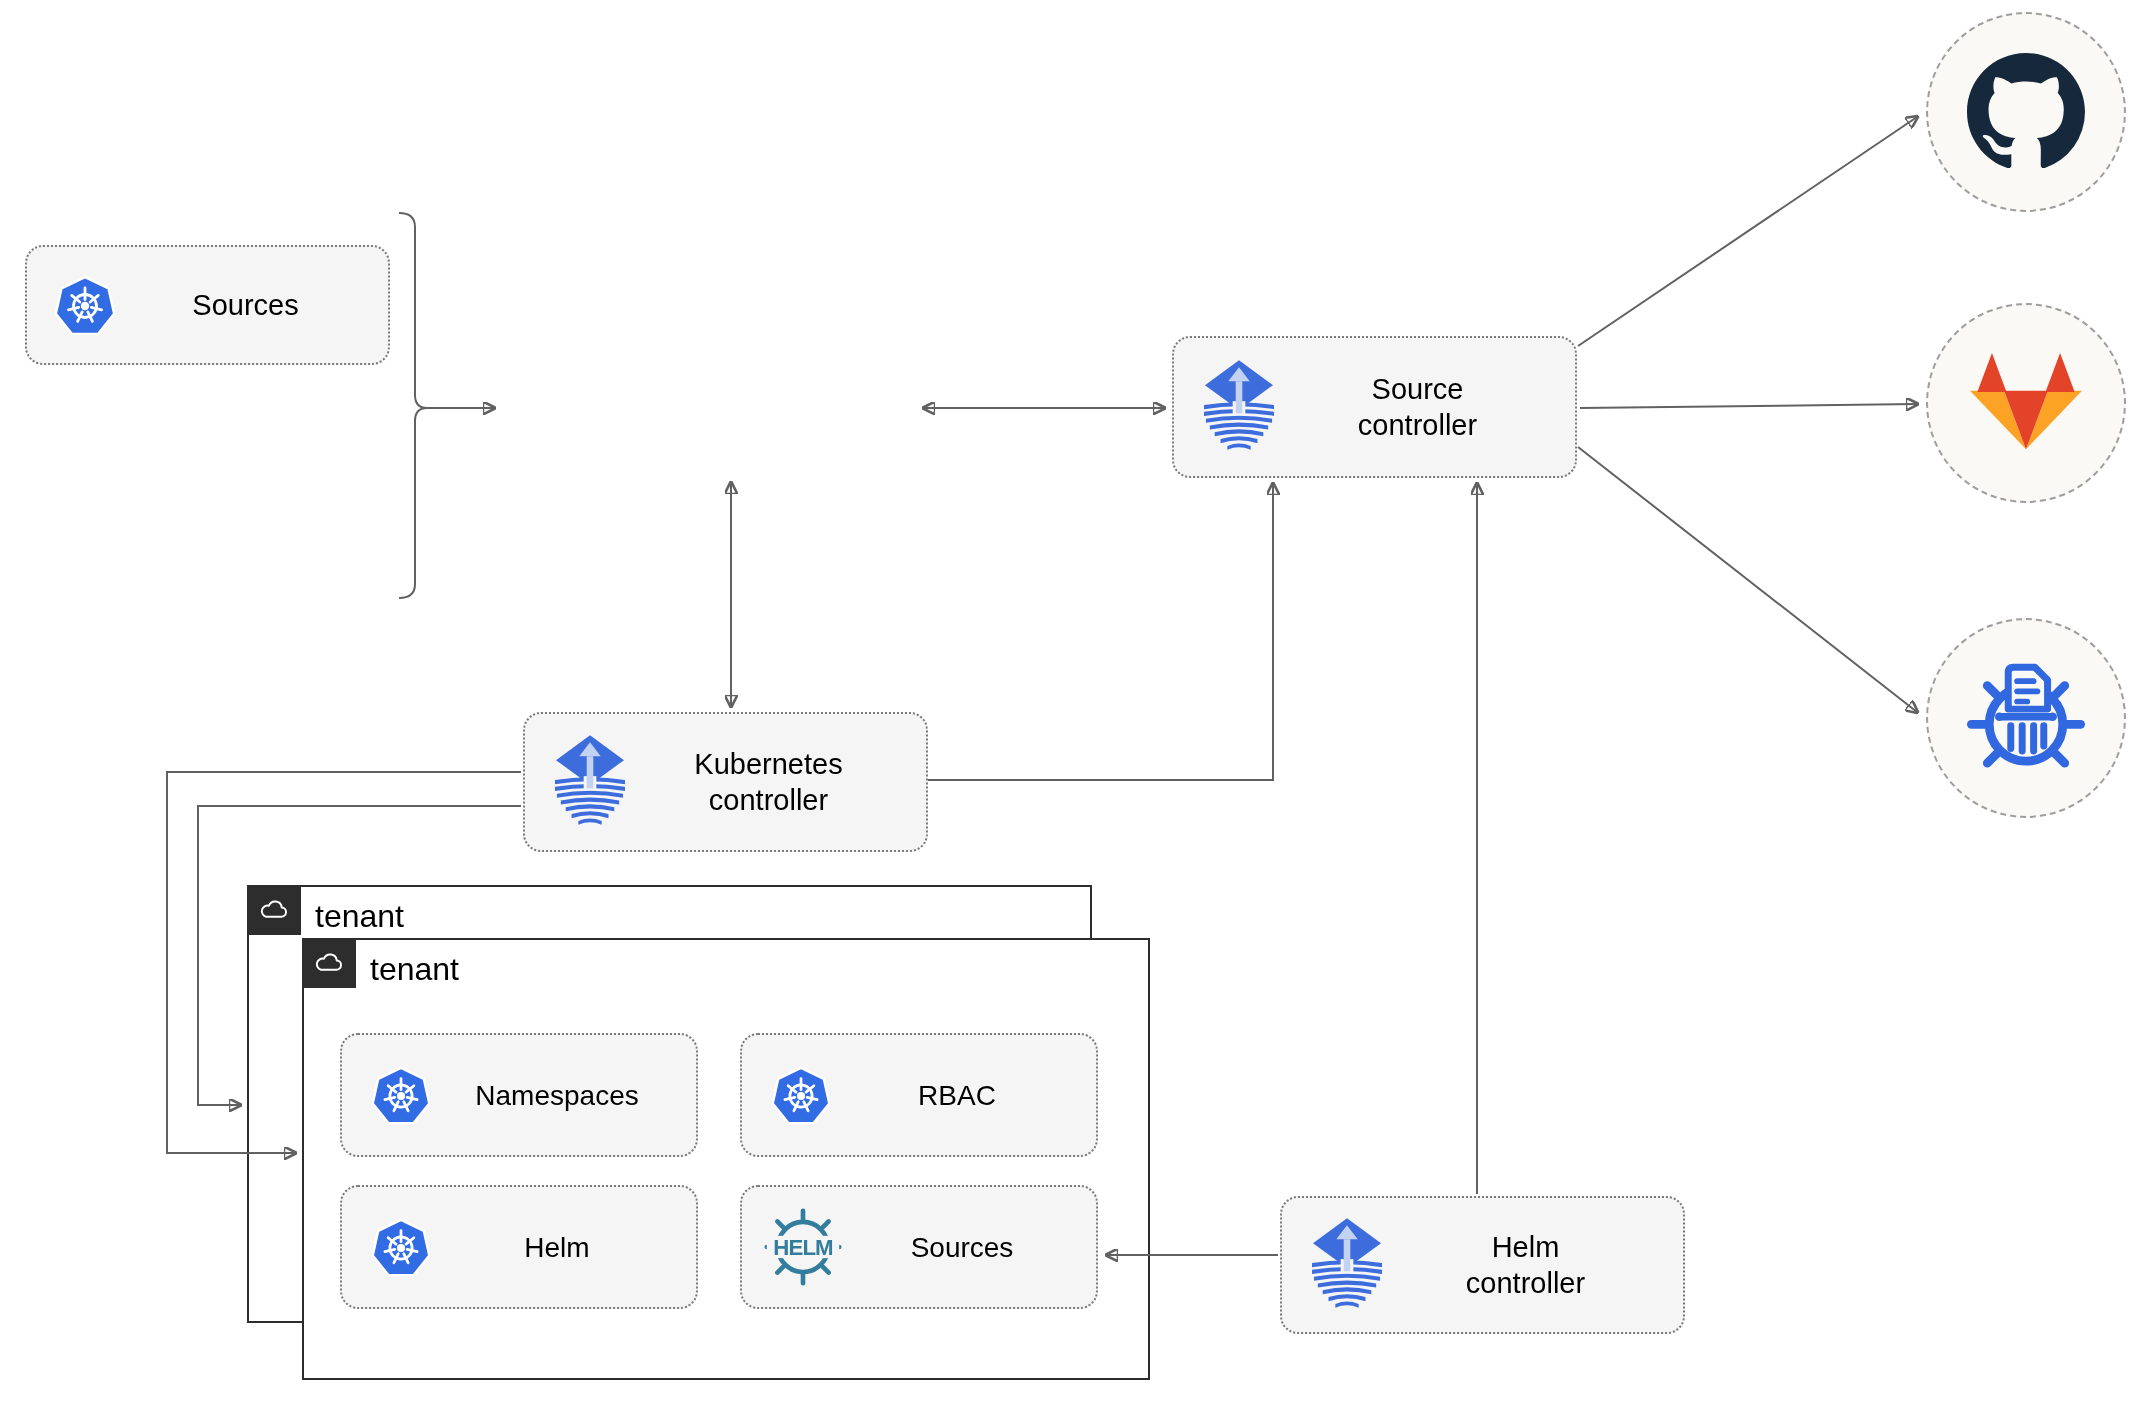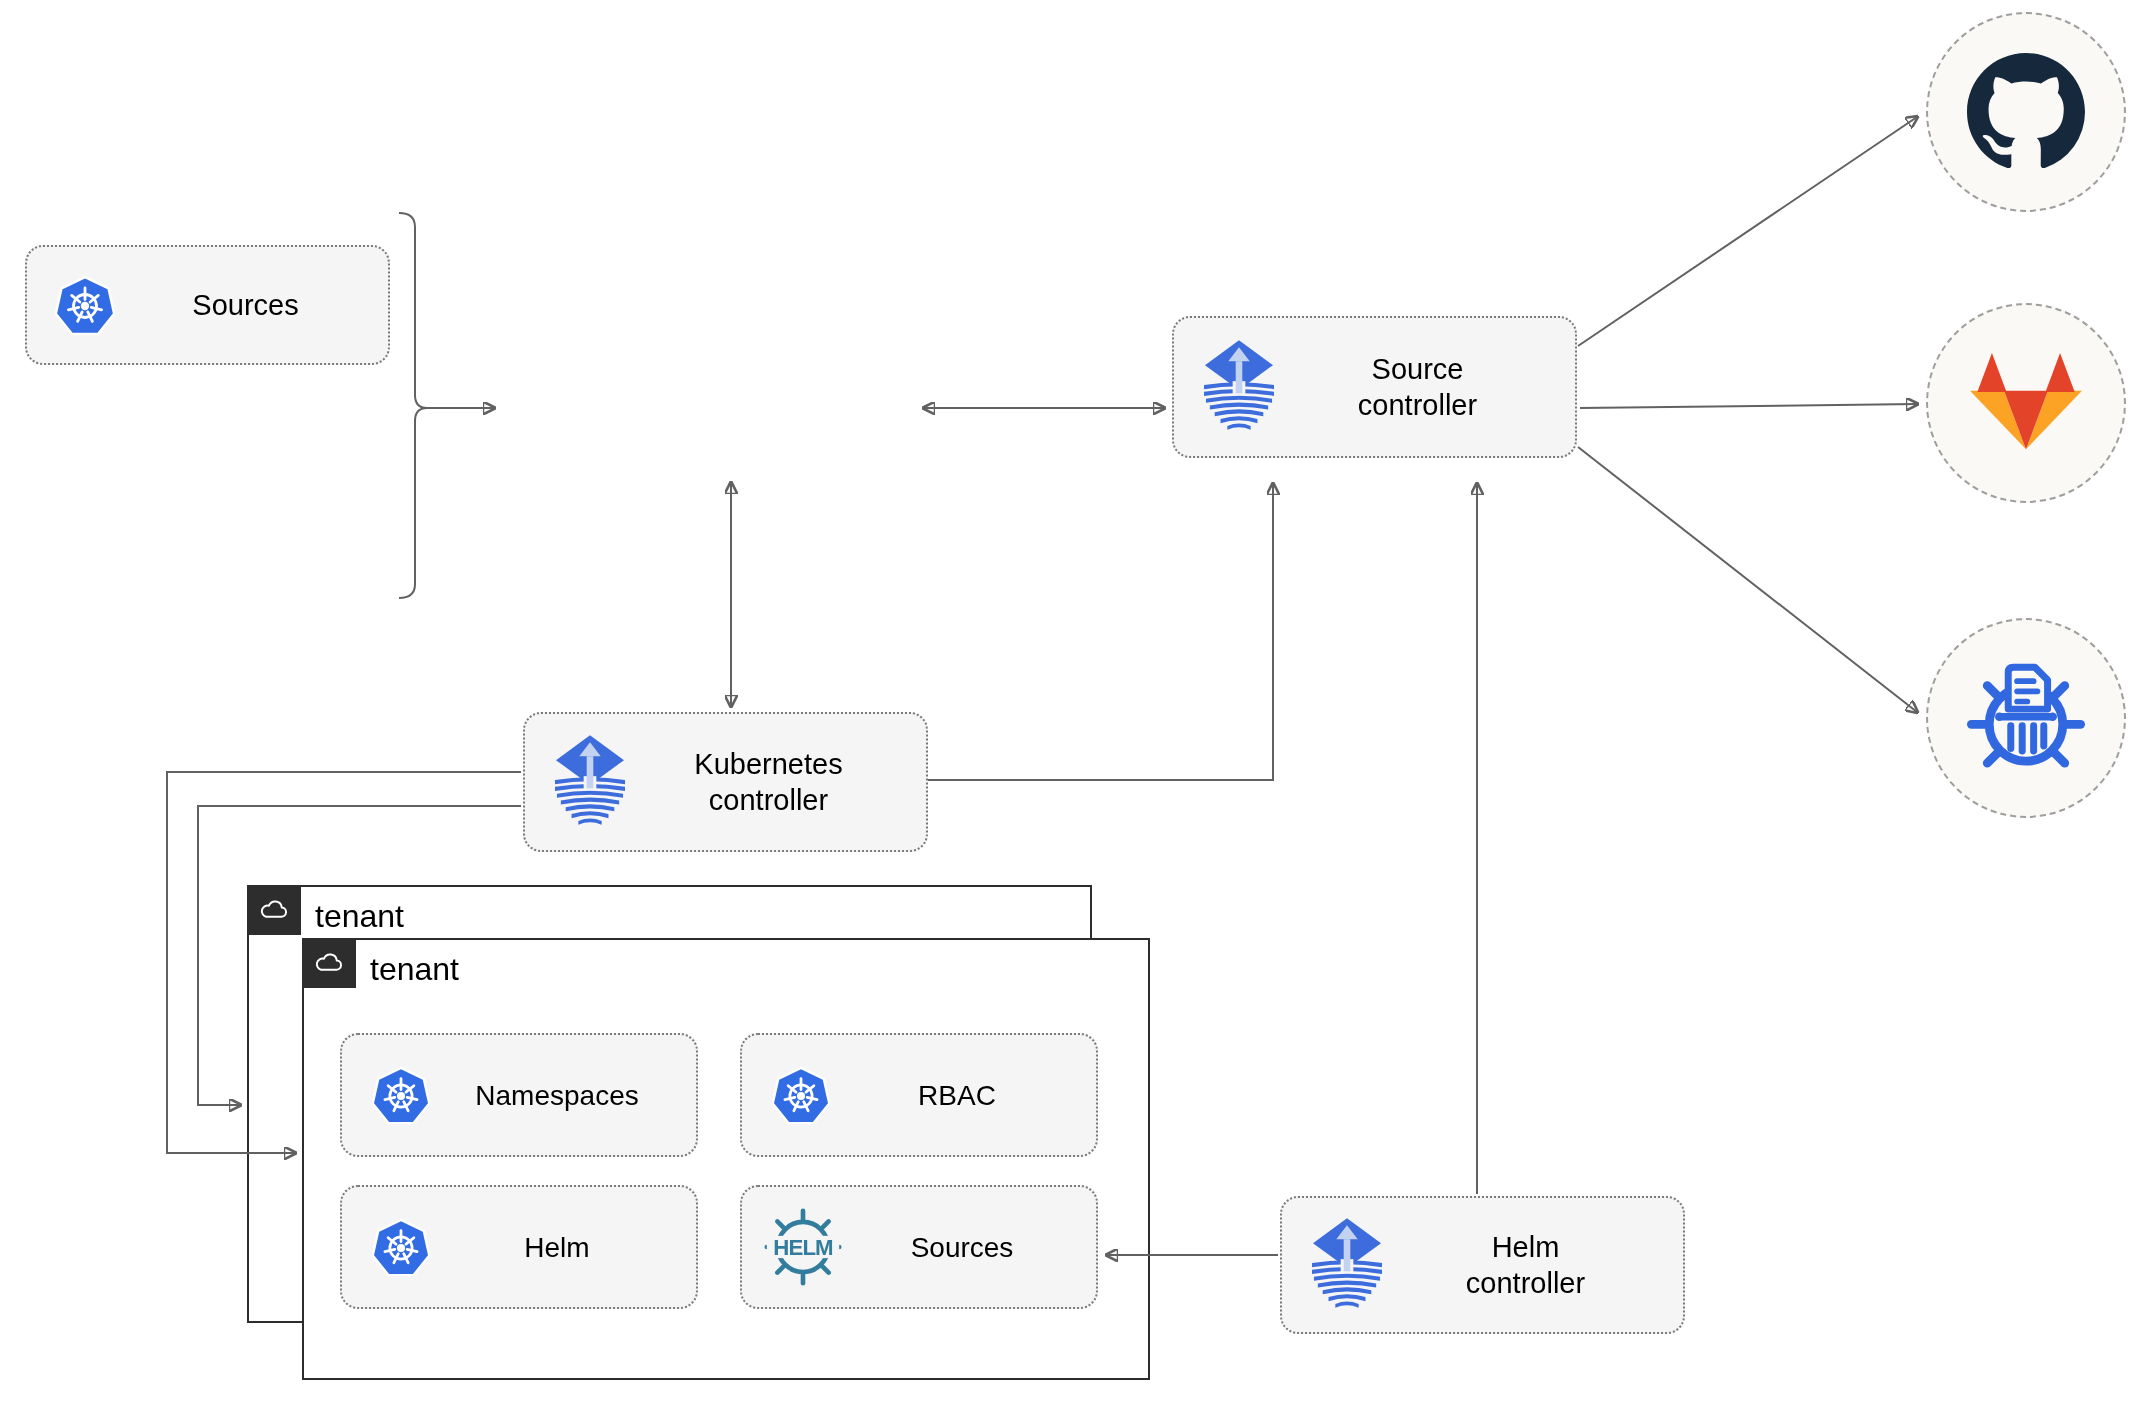--- a/index.html
+++ b/index.html
@@ -154,21 +154,21 @@
       <line x1="26.9" y1="29" x2="18.7" y2="22.4"></line>
     </g>
     <circle cx="32" cy="33" r="4.2" fill="#fff"></circle>
         </svg>
       </span>
     <span class="lbl">Sources</span>
   </div>
 
 
 
-  <div class="node" style="left:1172px;top:316px;width:405px;height:142px;justify-content:center;">
+  <div class="node" style="left:1172px;top:336px;width:405px;height:142px;justify-content:center;">
     <span class="ic" style="width:70px;height:94px;margin-left:30px;">
         <svg viewBox="0 0 72 96" width="100%" height="100%">
     <polygon points="36,0 71,25.5 36,51 1,25.5" fill="var(--flux-blue)"></polygon>
     <g fill="var(--flux-blue)">
       <path d="M0,46 Q36,40 72,46 L72,50.2 Q36,44.2 0,50.2 Z"></path>
       <path d="M0,53 Q36,47 72,53 L72,57.2 Q36,51.2 0,57.2 Z"></path>
       <path d="M2,60 Q36,54 70,60 L70,64.2 Q36,58.2 2,64.2 Z"></path>
       <path d="M6,67 Q36,61 66,67 L66,71.2 Q36,65.2 6,71.2 Z"></path>
       <path d="M11,74 Q36,68 61,74 L61,78.2 Q36,72.2 11,78.2 Z"></path>
       <path d="M17,81 Q36,75 55,81 L55,85.2 Q36,79.2 17,85.2 Z"></path>

